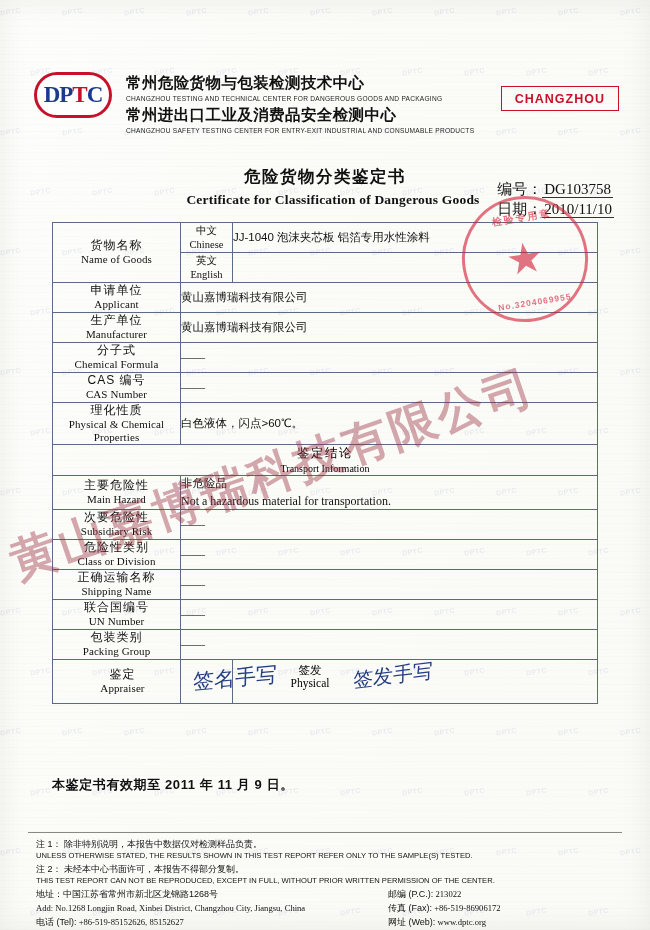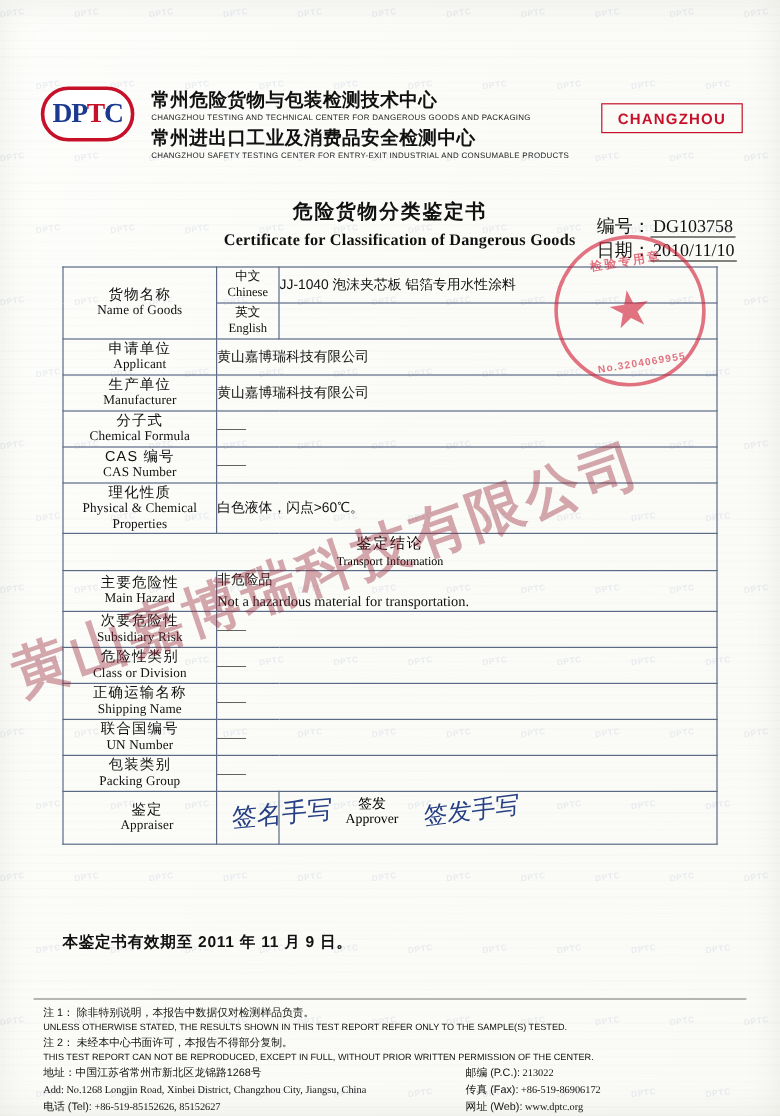--- a/index.html
+++ b/index.html
@@ -636,21 +636,21 @@
       <td class="lbl">
         <div class="cn">鉴定</div>
         <div class="en">Appraiser</div>
       </td>
       <td class="sign-cell" style="width:152px;">
         <span class="sig">签名手写</span>
       </td>
       <td class="sign-cell">
         <div class="sign-label" style="position:absolute;left:42px;top:4px;width:70px;">
           <div style="font-family:Liberation Serif, serif;">签发</div>
-          <div>Approver</div>
+          <div>Physical</div>
         </div>
         <span class="sig sig2" style="left:120px;">签发手写</span>
       </td>
     </tr>
   </tbody>
     </table>
 
   <div class="valid-line">本鉴定书有效期至 2011 年 11 月 9 日。</div>
 
   <div class="hr"></div>

